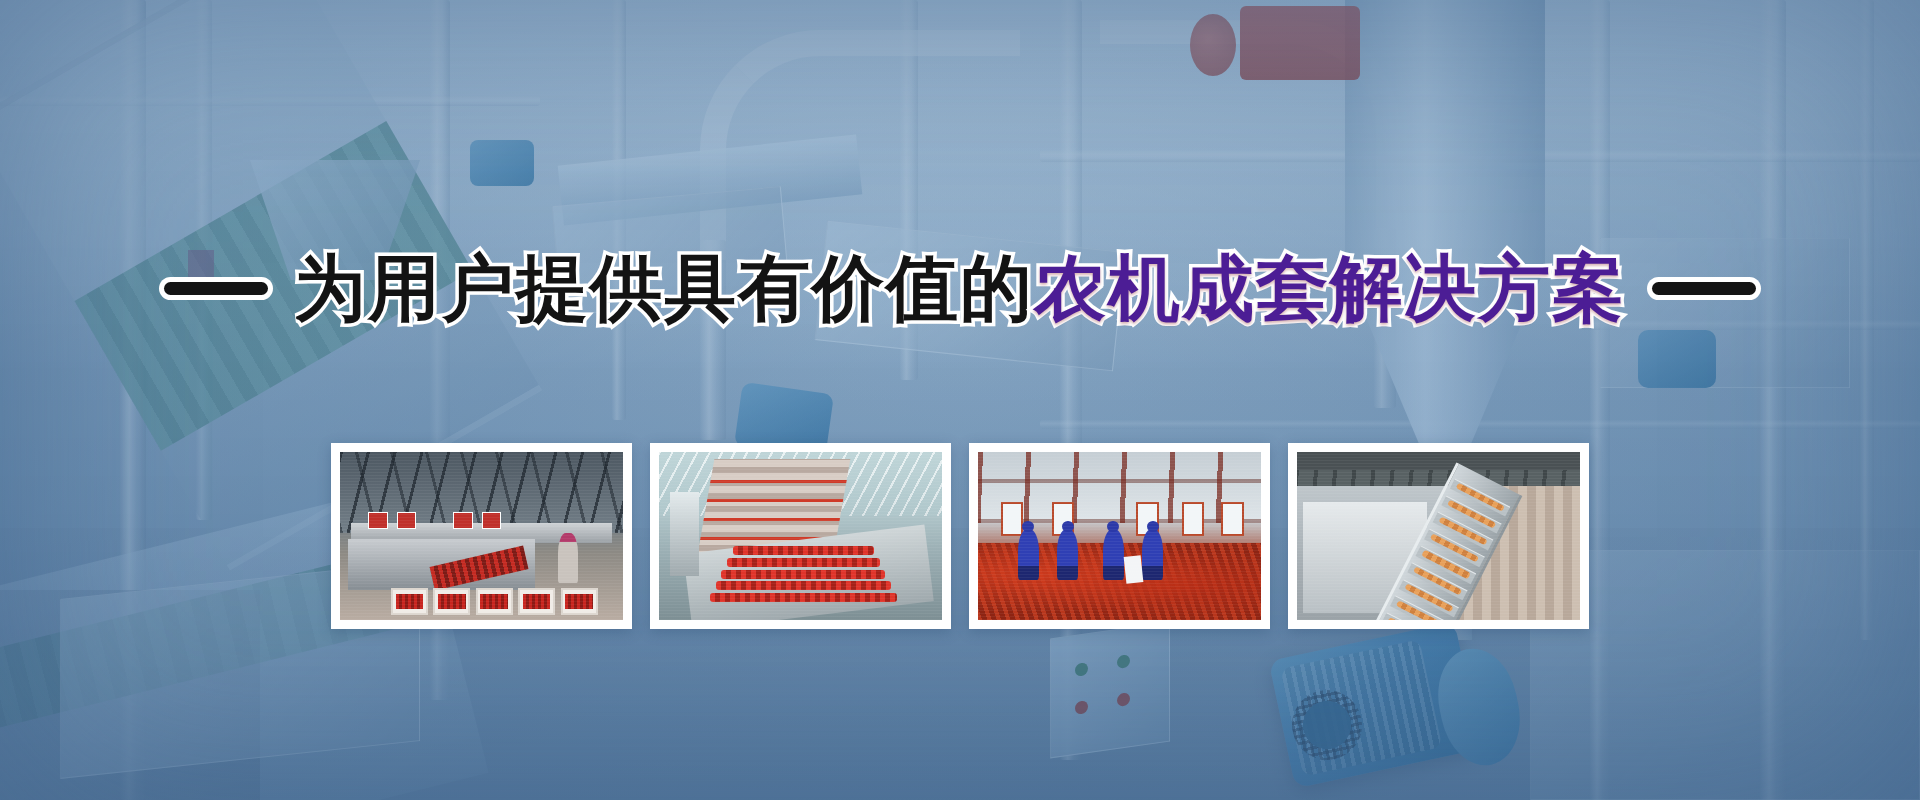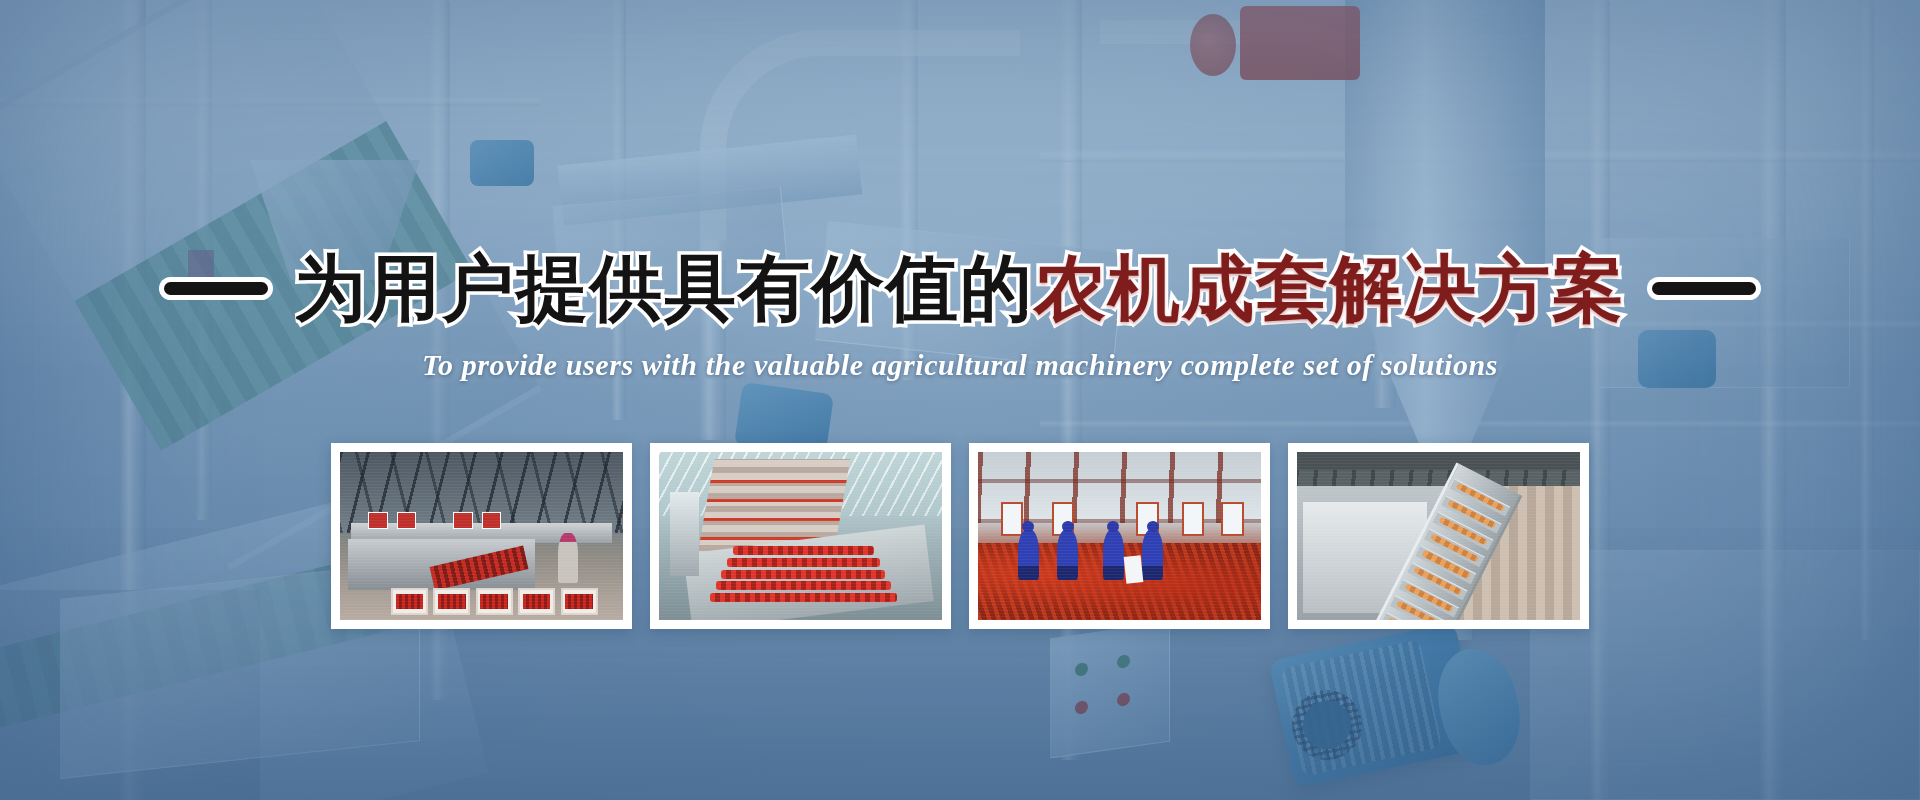--- a/index.html
+++ b/index.html
@@ -195,21 +195,21 @@
     font-size:72px; font-weight:700; letter-spacing:2px; line-height:1;
     display:flex; align-items:baseline;
   }
   .hl-black{
     color:#131313;
     -webkit-text-stroke:7px #ffffff;
     paint-order:stroke fill;
     text-shadow:0 2px 2px rgba(255,255,255,.55);
   }
   .hl-red{
-    color:#7f1d1d;
+    color:#4c1d95;
     -webkit-text-stroke:7px #ffffff;
     paint-order:stroke fill;
     text-shadow:0 2px 3px rgba(120,0,0,.30);
   }
 
   
   .subtitle{
     position:absolute; left:0; right:0; top:348px;
     text-align:center;
     font-family:"Liberation Serif","DejaVu Serif",serif;
@@ -398,21 +398,20 @@
 
   <div class="headline-row">
     <span class="dash"></span>
     <span class="headline">
       <span class="hl-black">为用户提供具有价值的</span>
       <span class="hl-red">农机成套解决方案</span>
     </span>
     <span class="dash"></span>
   </div>
 
-  <div class="subtitle">To provide users with the  valuable agricultural machinery complete set of solutions</div>
 
   <div class="thumbs">
 
     <div class="thumb">
       <div class="thumb-img t1">
         <span class="roof"></span>
         <span class="shelf"></span>
         <span class="sign" style="left:10%;"></span>
         <span class="sign" style="left:20%;"></span>
         <span class="sign" style="left:40%;"></span>

